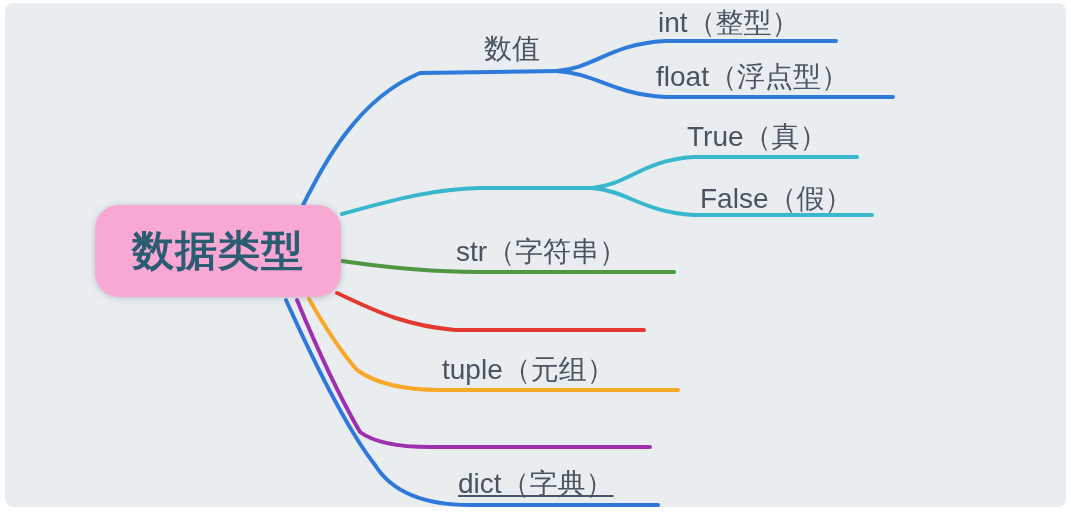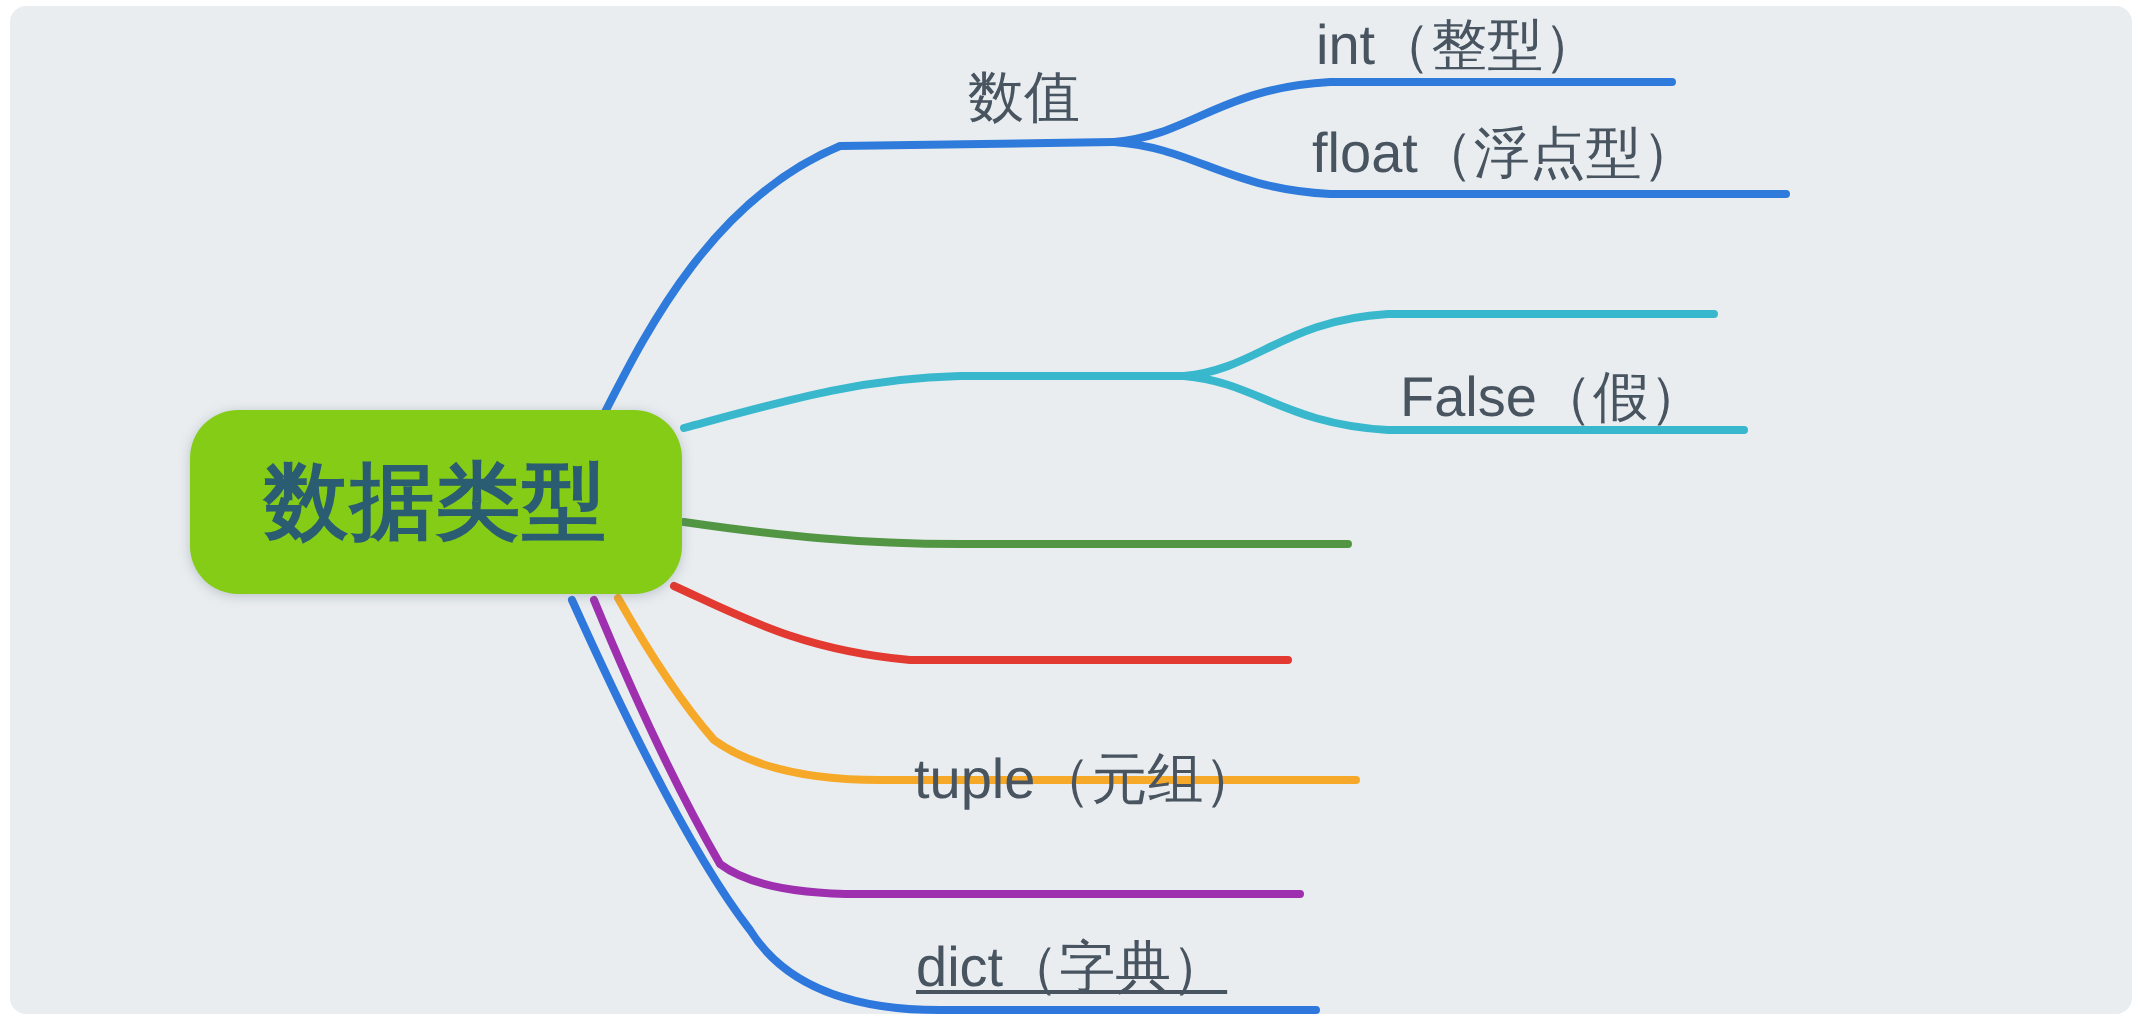--- a/index.html
+++ b/index.html
@@ -10,21 +10,21 @@
   }
   .stage{position:relative;width:1071px;height:515px;background:#ffffff;overflow:hidden;}
   .canvas{
     position:absolute;left:5px;top:3px;right:5px;bottom:8px;
     background:#e9edf0;border-radius:8px;
   }
   svg.lines{position:absolute;left:0;top:0;width:1071px;height:515px;}
   .lines path{fill:none;stroke-width:4;stroke-linecap:round;stroke-linejoin:round;}
   .root-node{
     position:absolute;left:95px;top:205px;width:246px;height:92px;
-    background:#84cc16;border-radius:24px;
+    background:#f9a8d4;border-radius:24px;
     box-shadow:0 1px 6px rgba(100,115,130,0.35);
     display:flex;align-items:center;justify-content:center;
     cursor:pointer;
   }
   .root-label{
     font-size:42px;font-weight:700;color:#2a5c72;letter-spacing:1px;
     white-space:nowrap;
   }
   .label{
     position:absolute;font-size:28px;font-weight:500;color:#485460;
@@ -56,19 +56,21 @@
     <path d="M 297 300 Q 330 380 360 432 Q 380 447 430 447 H 650" stroke="#9e30b0"></path>
 
     <path d="M 286 300 Q 340 420 375 465 Q 400 505 470 505 H 658" stroke="#2e78dd"></path>
   </svg>
 
   <div class="root-node">
     <span class="root-label">数据类型</span>
   </div>
 
   <div class="label" style="left:484px;top:34px;">数值</div>
-  <div class="label" style="left:457px;top:355px;margin-top:20px;">tuple（元组）</div>
+  <div class="label" style="left:456px;top:237px;">str（字符串）</div>
+  <div class="label" style="left:442px;top:355px;">tuple（元组）</div>
   <div class="label" style="left:458px;top:469px;text-decoration:underline;">dict（字典）</div>
 
   <div class="label" style="left:658px;top:8px;">int（整型）</div>
   <div class="label" style="left:656px;top:62px;">float（浮点型）</div>
+  <div class="label" style="left:687px;top:122px;">True（真）</div>
   <div class="label" style="left:700px;top:184px;">False（假）</div>
 </div>
 
 </body></html>

